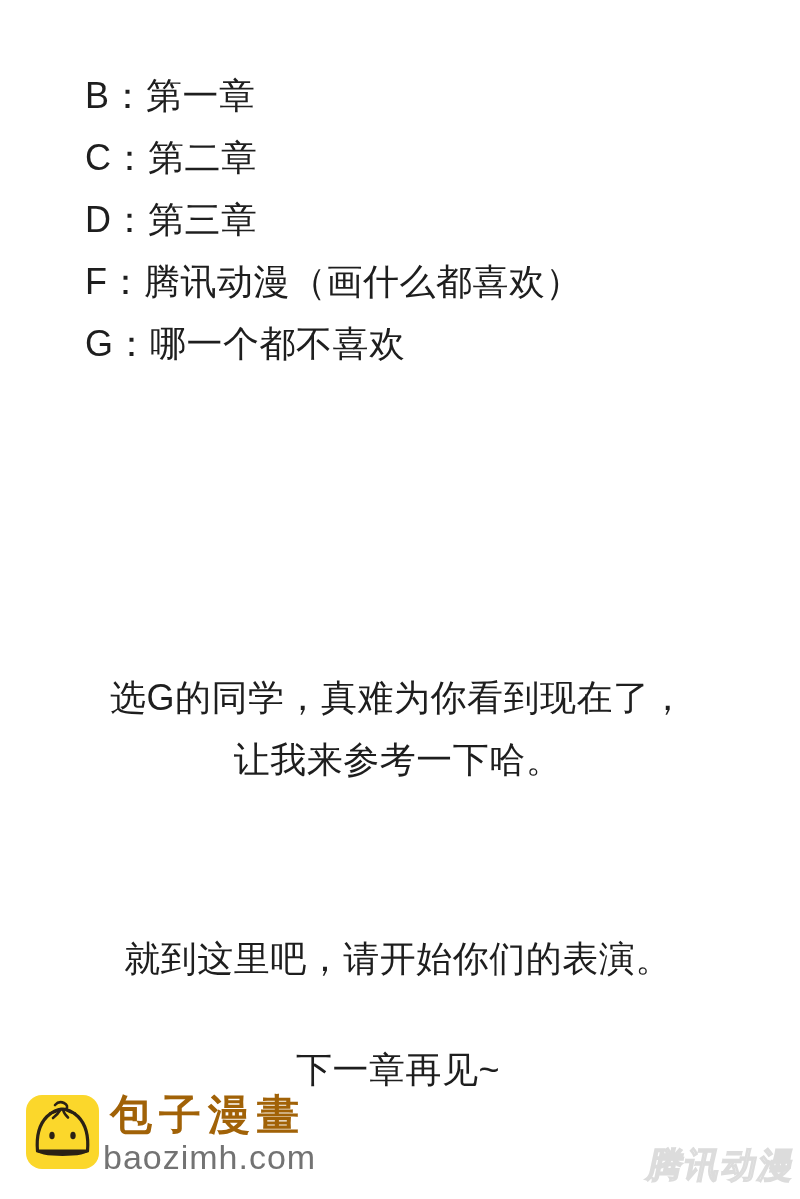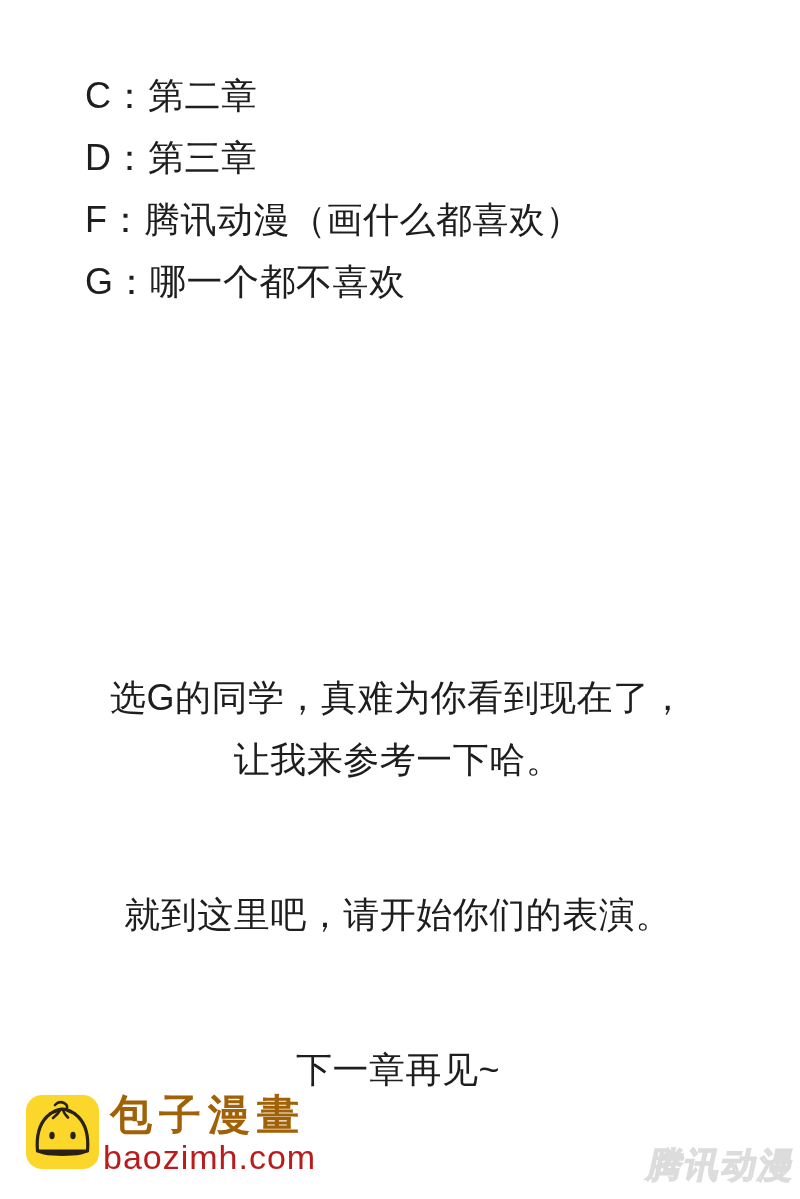--- a/index.html
+++ b/index.html
@@ -38,21 +38,21 @@
     position: absolute;
     left: 0;
     width: 796px;
     text-align: center;
     font-size: 36px;
     line-height: 62px;
     letter-spacing: 0.5px;
   }
   .para .line { white-space: nowrap; }
   .para-1 { top: 667px; }
-  .para-2 { top: 884px; }
+  .para-2 { top: 928px; }
   .para-3 { top: 1039px; }
   
   .baozi-logo {
     position: absolute;
     left: 26px;
     top: 1095px;
     width: 73px;
     height: 74px;
   }
   .site-name {
@@ -64,21 +64,21 @@
     letter-spacing: 7px;
     color: #a16207;
     line-height: 1;
     white-space: nowrap;
   }
   .site-url {
     position: absolute;
     left: 103px;
     top: 1140px;
     font-size: 34px;
-    color: #b91c1c;
+    color: #737373;
     line-height: 1;
     letter-spacing: 1px;
     white-space: nowrap;
   }
   
   .tencent-mark {
     position: absolute;
     left: 648px;
     top: 1142px;
     font-size: 35px;
@@ -89,20 +89,21 @@
     transform: skewX(-12deg);
     white-space: nowrap;
   }
 </style>
 </head>
 <body>
 
 <div class="page">
 
   <div class="options">
+    <div class="opt">B：第一章</div>
     <div class="opt">C：第二章</div>
     <div class="opt">D：第三章</div>
     <div class="opt">F：腾讯动漫（画什么都喜欢）</div>
     <div class="opt">G：哪一个都不喜欢</div>
   </div>
 
   <div class="para para-1">
     <div class="line">选G的同学，真难为你看到现在了，</div>
     <div class="line">让我来参考一下哈。</div>
   </div>

